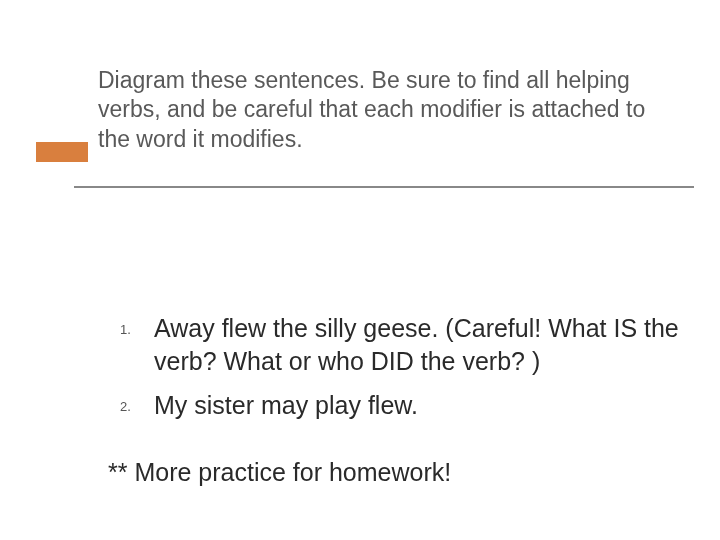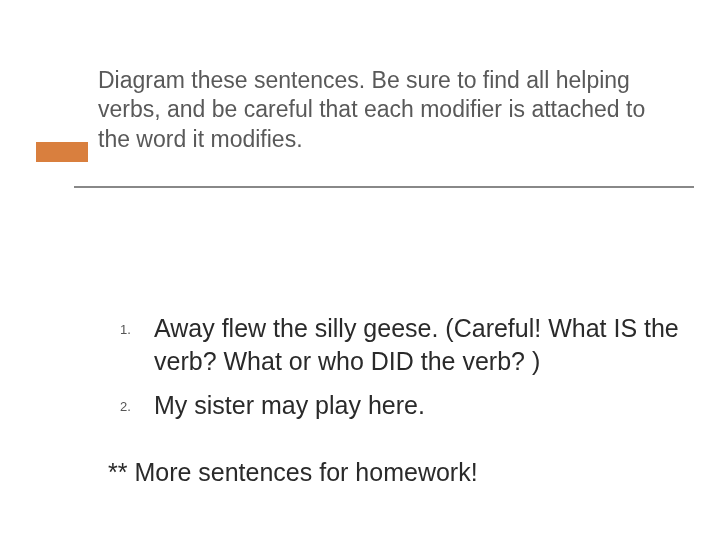--- a/index.html
+++ b/index.html
@@ -70,16 +70,16 @@
 
 <div class="title-block">
   <div class="title-text">Diagram these sentences. Be sure to find all helping verbs, and be careful that each modifier is attached to the word it modifies.</div>
 </div>
 <div class="title-underline"></div>
 <div class="accent-bar"></div>
 
 <div class="content">
   <ol class="sentence-list">
     <li>Away flew the silly geese. (Careful! What IS the verb? What or who DID the verb? )</li>
-    <li>My sister may play here.</li>
+    <li>My sister may play flew.</li>
   </ol>
-  <div class="footnote">** More sentences for homework!</div>
+  <div class="footnote">** More practice for homework!</div>
 </div>
 
 </body></html>

